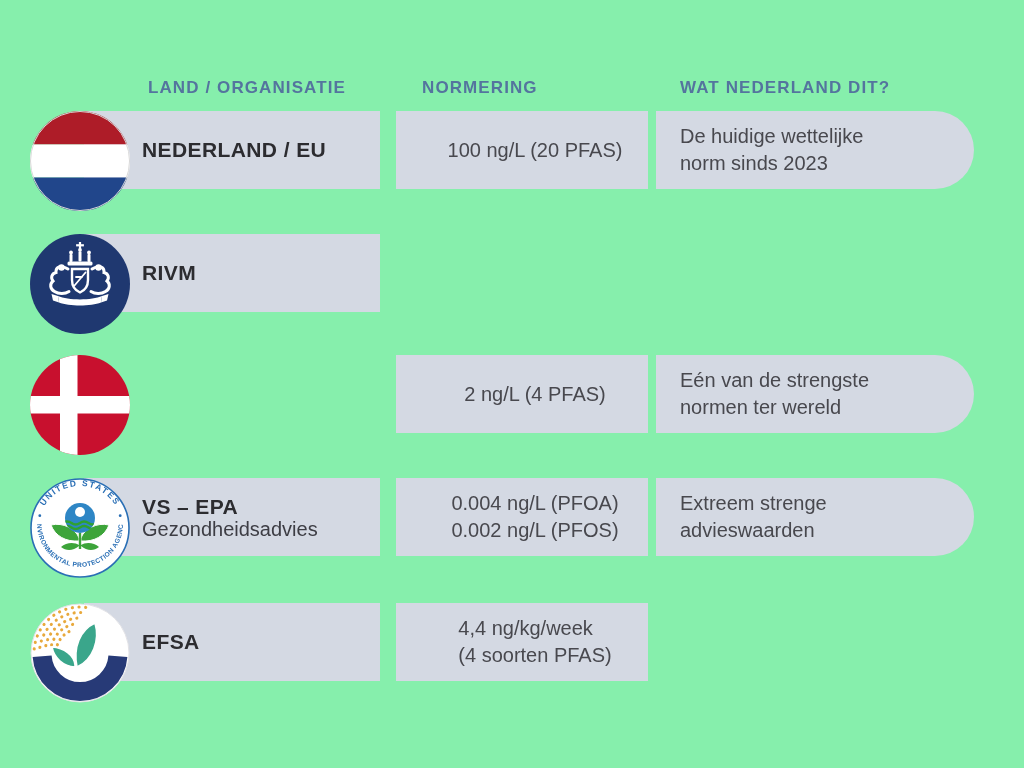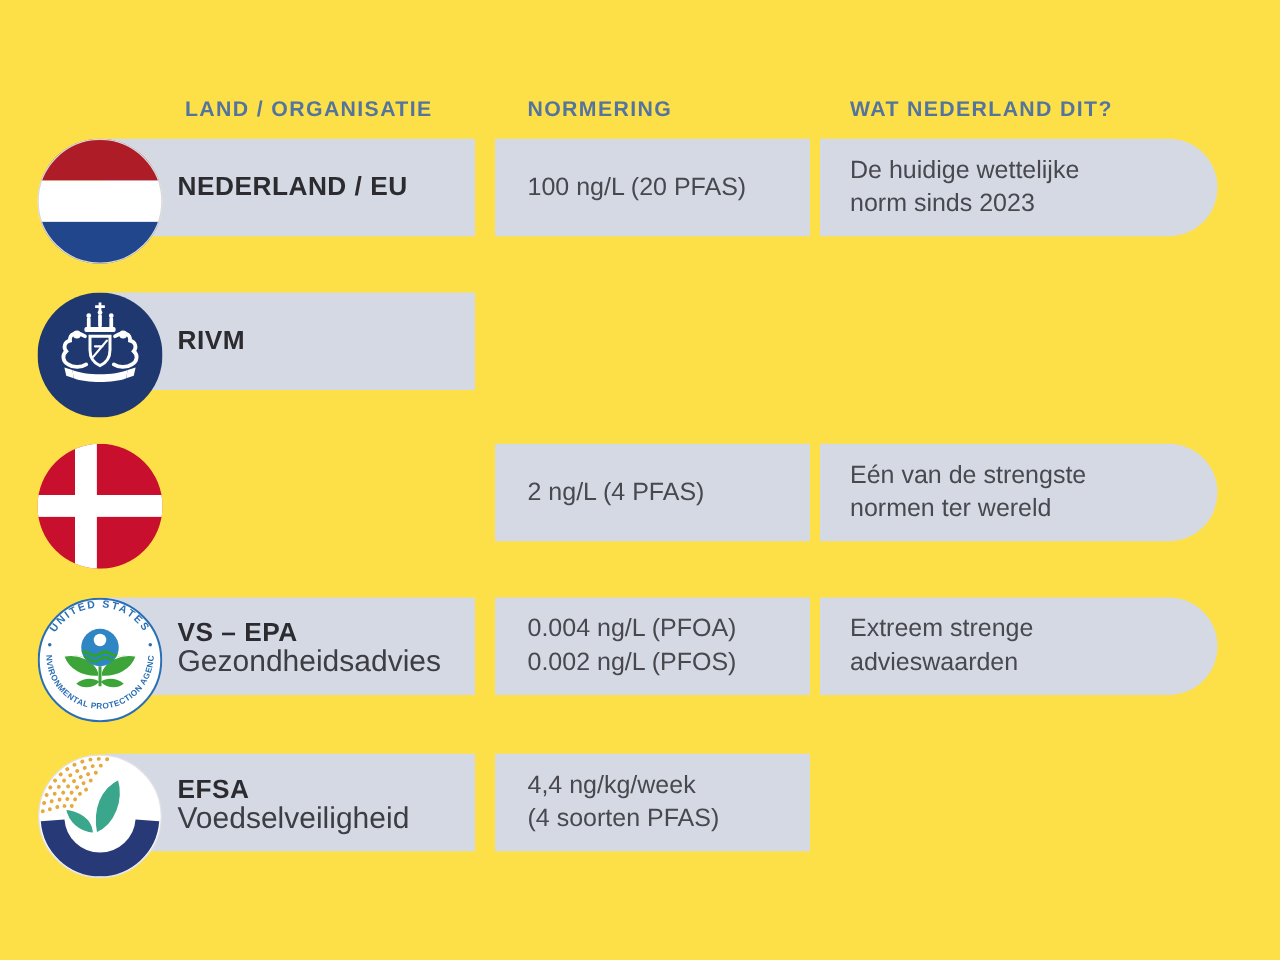--- a/index.html
+++ b/index.html
@@ -1,37 +1,37 @@
 <!DOCTYPE html>
 <html><head>
 <meta charset="utf-8">
 <style>
   html,body{margin:0;padding:0;background:#ffffff;}
   .canvas{
-    position:relative;width:1024px;height:768px;background:#fde047;
+    position:relative;width:1024px;height:768px;background:#86efac;
     font-family:"Liberation Sans",sans-serif;overflow:hidden;
   }
   .hdr{
     position:absolute;top:78px;font-size:17px;font-weight:700;
     letter-spacing:1.1px;color:#54749e;white-space:nowrap;
   }
   .hdr1{left:148px;} .hdr2{left:422px;} .hdr3{left:680px;}
   .row{position:absolute;left:0;width:1024px;height:78px;}
   .cell{
     position:absolute;top:0;height:78px;background:#d4d9e3;
     display:flex;flex-direction:column;justify-content:center;box-sizing:border-box;
   }
   .c1{left:84px;width:296px;padding-left:58px;}
-  .c2{left:396px;width:252px;padding-left:26px;}
+  .c2{left:396px;width:252px;padding-left:26px;align-items:center;}
   .c3{left:656px;width:318px;padding-left:24px;border-radius:0 39px 39px 0;}
   .org{
     font-size:21px;font-weight:700;color:#2c2c30;letter-spacing:0.4px;
     line-height:24px;white-space:nowrap;
   }
-  .sub{font-size:24px;font-weight:400;color:#3d3d44;line-height:21px;}
+  .sub{font-size:20px;font-weight:400;color:#3d3d44;line-height:21px;}
   .norm,.meaning{
     font-size:20px;color:#48484e;line-height:27px;white-space:pre-line;
   }
   .badge{position:absolute;left:30px;width:100px;height:100px;}
   .badge svg{display:block;width:100px;height:100px;}
 </style>
 </head>
 <body>
 
 <div class="canvas">
@@ -175,21 +175,20 @@
           <path d="M33,49.5 q4,-3 8.5,0 q4,3 8.5,0 q4,-3 8.5,0 q4,3 8.5,0"></path>
         </g>
         <circle cx="50" cy="34" r="5" fill="#ffffff"></circle>
       </svg>
     </div>
   </div>
 
   <div class="row" style="top:603px">
     <div class="cell c1">
       <div class="org">EFSA</div>
-      <div class="sub">Voedselveiligheid</div>
     </div>
     <div class="cell c2">
       <div class="norm">4,4 ng/kg/week
 (4 soorten PFAS)</div>
     </div>
     <div class="badge">
       <svg viewBox="0 0 100 100">
         <circle cx="50" cy="50" r="49" fill="#ffffff" stroke="#e2e2e6" stroke-width="1"></circle>
 
         <path d="M12.1,53.3 A38,38 0 0 0 87.9,53.3" fill="none" stroke="#273a77" stroke-width="19"></path>

